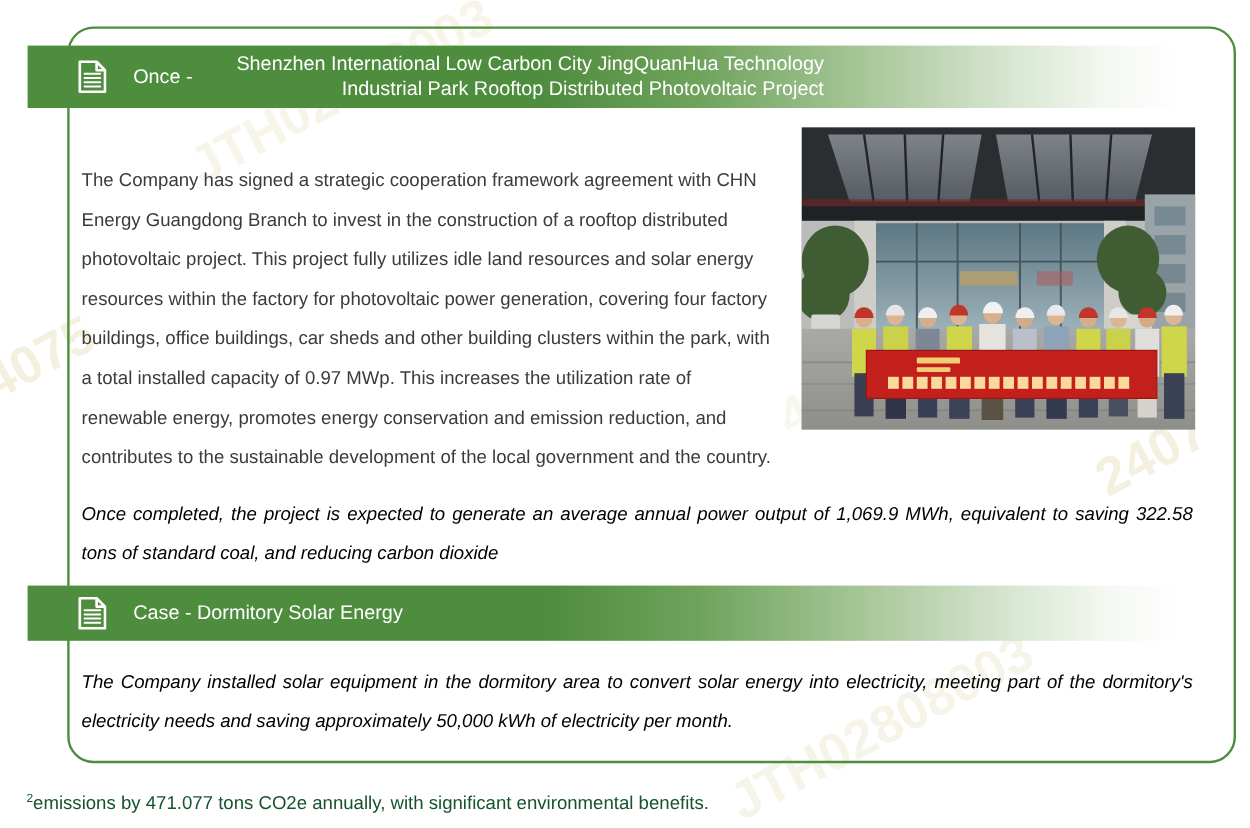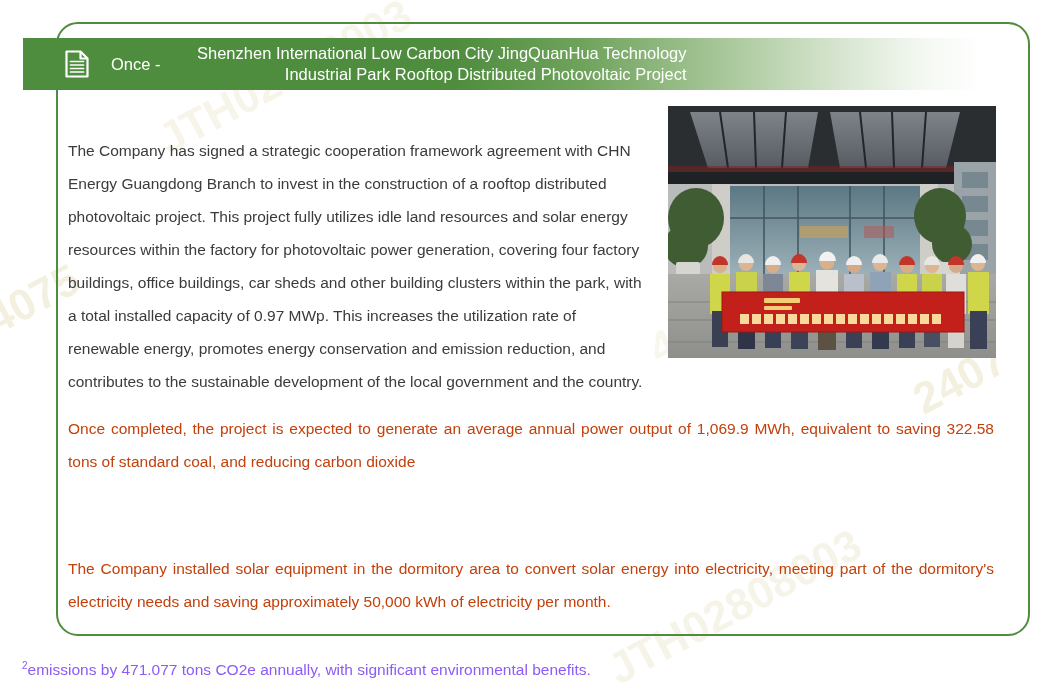--- a/index.html
+++ b/index.html
@@ -120,23 +120,24 @@
     font-size: 15.5px;
     line-height: 33px;
     color: #3b3b3b;
     text-align: left;
   }
 
   .para-wide {
     width: 926px;
     font-size: 15.5px;
     line-height: 33px;
-    color: #c2410c;
+    color: #000000;
     text-align: justify;
     margin-top: 14px;
+    font-style: italic;
   }
 
   
   .photo {
     position: absolute;
     left: 668px;
     top: 106px;
     width: 328px;
     height: 252px;
     overflow: hidden;
@@ -153,21 +154,21 @@
   }
   .body-2 .para-wide { margin-top: 0; }
 
   
   .footer-note {
     position: absolute;
     left: 22px;
     top: 655px;
     font-size: 15.5px;
     line-height: 22px;
-    color: #8b5cf6;
+    color: #14532d;
     z-index: 2;
     white-space: nowrap;
   }
   .footer-note sup {
     font-size: 10px;
     vertical-align: super;
   }
 </style>
 </head>
 <body>
@@ -383,20 +384,33 @@
           <rect x="204" y="208" width="9" height="10"></rect>
         <rect x="216" y="208" width="9" height="10"></rect>
           <rect x="228" y="208" width="9" height="10"></rect>
         <rect x="240" y="208" width="9" height="10"></rect>
           <rect x="252" y="208" width="9" height="10"></rect>
         <rect x="264" y="208" width="9" height="10"></rect>
       </g>
     </svg>
   </div>
 
+  <div class="case-header h2">
+    <svg class="doc-icon" viewBox="0 0 24 28">
+      <path d="M1.5 1.5 H15.5 L22.5 8.5 V26.5 H1.5 Z" fill="none" stroke="#ffffff" stroke-width="2.2" stroke-linejoin="round"></path>
+      <path d="M15.5 1.5 V8.5 H22.5" fill="none" stroke="#ffffff" stroke-width="2.2" stroke-linejoin="round"></path>
+      <g stroke="#ffffff" stroke-width="1.7" stroke-linecap="round">
+        <line x1="5.5" y1="11.5" x2="18.5" y2="11.5"></line>
+        <line x1="5.5" y1="15" x2="18.5" y2="15"></line>
+        <line x1="5.5" y1="18.5" x2="18.5" y2="18.5"></line>
+        <line x1="5.5" y1="22" x2="18.5" y2="22"></line>
+      </g>
+    </svg>
+    <span class="case-label">Case - Dormitory Solar Energy</span>
+  </div>
 
   <div class="case-body body-2">
     <p class="para-wide">The Company installed solar equipment in the dormitory area to convert solar energy into electricity, meeting part of the dormitory's electricity needs and saving approximately 50,000 kWh of electricity per month.</p>
   </div>
 
   <div class="footer-note"><sup>2</sup><span>emissions by 471.077 tons CO2e annually, with significant environmental benefits.</span></div>
 
 </div>
 
 </body></html>

